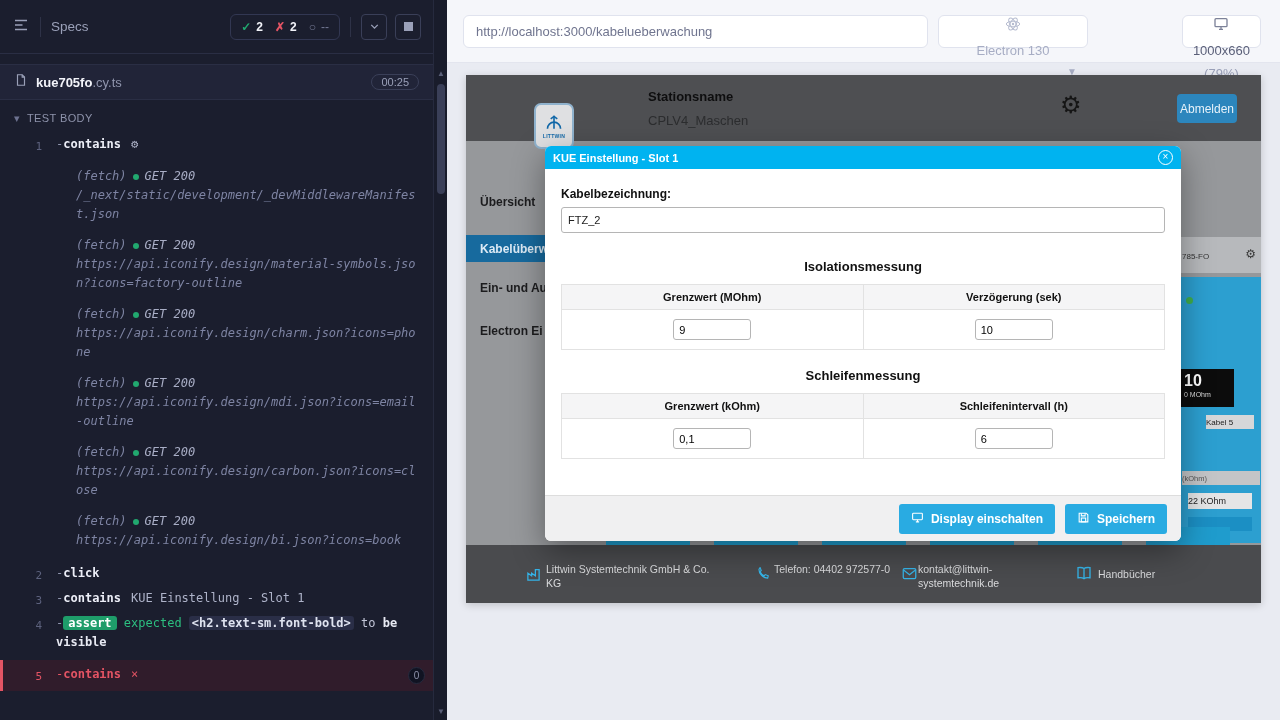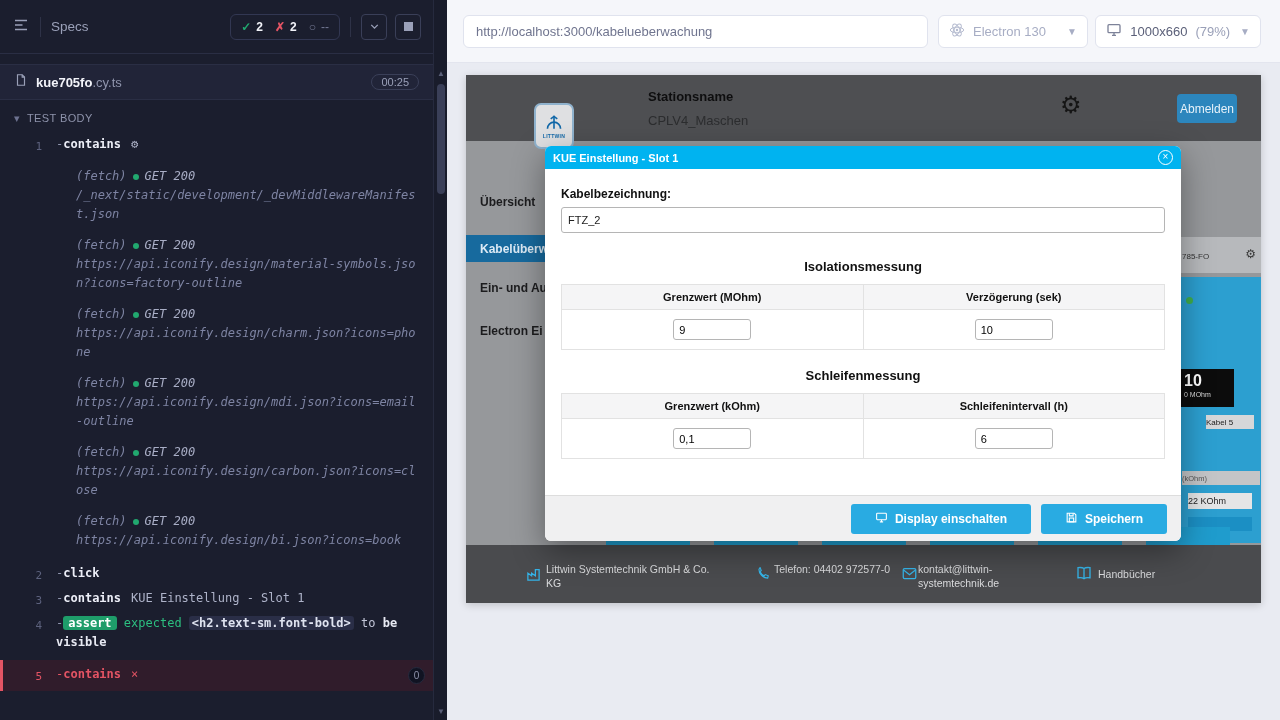--- a/index.html
+++ b/index.html
@@ -48,21 +48,21 @@
   
   .rep-scrollbar { position:absolute; left:433px; top:0; width:14px; height:720px; background:#191c2b; border-left:1px solid #262a3e; }
   .sb-arrow { position:absolute; left:0; width:14px; height:14px; color:#5a5f78; font-size:8px; display:flex; align-items:center; justify-content:center; cursor:pointer; }
   .sb-up { top:66px; } .sb-down { bottom:2px; }
   .sb-thumb { position:absolute; left:3px; top:84px; width:8px; height:110px; background:#3a3f58; border-radius:4px; cursor:pointer; }
 
   
   .stage { position:absolute; left:447px; top:0; width:833px; height:528px; background:#e9ebf2; }
   .chrome { height:63px; background:#f5f6fa; border-bottom:1px solid #e3e5ee; display:flex; align-items:center; padding:0 19px 0 16px; }
   .url-bar { width:465px; height:33px; background:#fff; border:1px solid #e0e3ee; border-radius:6px; display:flex; align-items:center; padding:0 12px; color:#70758f; font-size:13px; cursor:text; }
-  .select-btn { height:33px; background:#fff; border:1px solid #e0e3ee; border-radius:6px; display:flex; align-items:center; gap:8px; padding:0 10px; font-size:13px; cursor:pointer; }
+  .select-btn { height:33px; background:#fff; border:1px solid #e0e3ee; border-radius:6px; display:flex; align-items:center; gap:8px; padding:0 10px; font-size:13px; cursor:pointer;flex-direction:column; }
   .browser-select { margin-left:10px; width:150px; color:#a7adc4; }
   .viewport-select { margin-left:auto; color:#5a5f78; }
   .chev { color:#a7adc4; font-size:10px; margin-left:auto; }
   .viewport-select .chev { margin-left:2px; }
   .vp-zoom { color:#9aa0b8; }
 
   
   .aut { position:absolute; left:19px; top:75px; width:795px; height:528px; background:#96989b; overflow:hidden; box-shadow:0 2px 8px rgba(0,0,0,.18); }
   .aut-header { position:absolute; left:0; top:0; right:0; height:66px; background:#4e4f52; }
   .logo-card { position:absolute; left:68px; top:28px; width:40px; height:46px; background:#dfe0e2; border:2px solid #8fb2cd; border-radius:7px; display:flex; flex-direction:column; align-items:center; justify-content:center; gap:1px; z-index:2; }
@@ -109,21 +109,21 @@
   .modal-body { padding:10px 16px 0; flex:1; }
   .field-label { font-weight:bold; font-size:12px; color:#111; margin:8px 0 6px; }
   .text-input { width:100%; height:24px; border:1px solid #b5b5b5; border-radius:3px; font-size:11px; padding:12px 6px; color:#222; font-family:"Liberation Sans", sans-serif; }
   .section-title { text-align:center; font-weight:bold; font-size:13px; color:#111; margin:26px 0 10px; }
   .section-title.second { margin-top:18px; }
   table.mtable { width:100%; border-collapse:collapse; border:1px solid #e2e2e2; }
   .mtable th { background:#f5f5f6; border:1px solid #e2e2e2; font-size:11px; font-weight:bold; color:#111; height:25px; }
   .mtable td { border:1px solid #e2e2e2; height:40px; text-align:center; }
   .cell-input { width:78px; height:21px; border:1px solid #b5b5b5; border-radius:3px; font-size:11px; padding:0 5px; font-family:"Liberation Sans", sans-serif; }
   .modal-footer { height:46px; background:#f0f0f1; border-top:1px solid #ddd; display:flex; align-items:center; justify-content:flex-end; gap:10px; padding:0 14px; flex:none; }
-  .cyan-btn { background:#29abe2; color:#fff; font-weight:bold; font-size:12px; border:none; border-radius:3px; height:30px; padding:0 24px; display:flex; align-items:center; gap:7px; cursor:pointer; font-family:"Liberation Sans", sans-serif; }
+  .cyan-btn { background:#29abe2; color:#fff; font-weight:bold; font-size:12px; border:none; border-radius:3px; height:30px; padding:0 12px; display:flex; align-items:center; gap:7px; cursor:pointer; font-family:"Liberation Sans", sans-serif; }
 </style>
 </head>
 <body>
 
 <aside class="reporter">
   <div class="runner-header">
     <span>
       <svg width="18" height="18" viewBox="0 0 24 24" fill="none" stroke="#9aa0b8" stroke-width="2">
           <path d="M4 6h16M4 12h10M4 18h16"></path>
         </svg>

